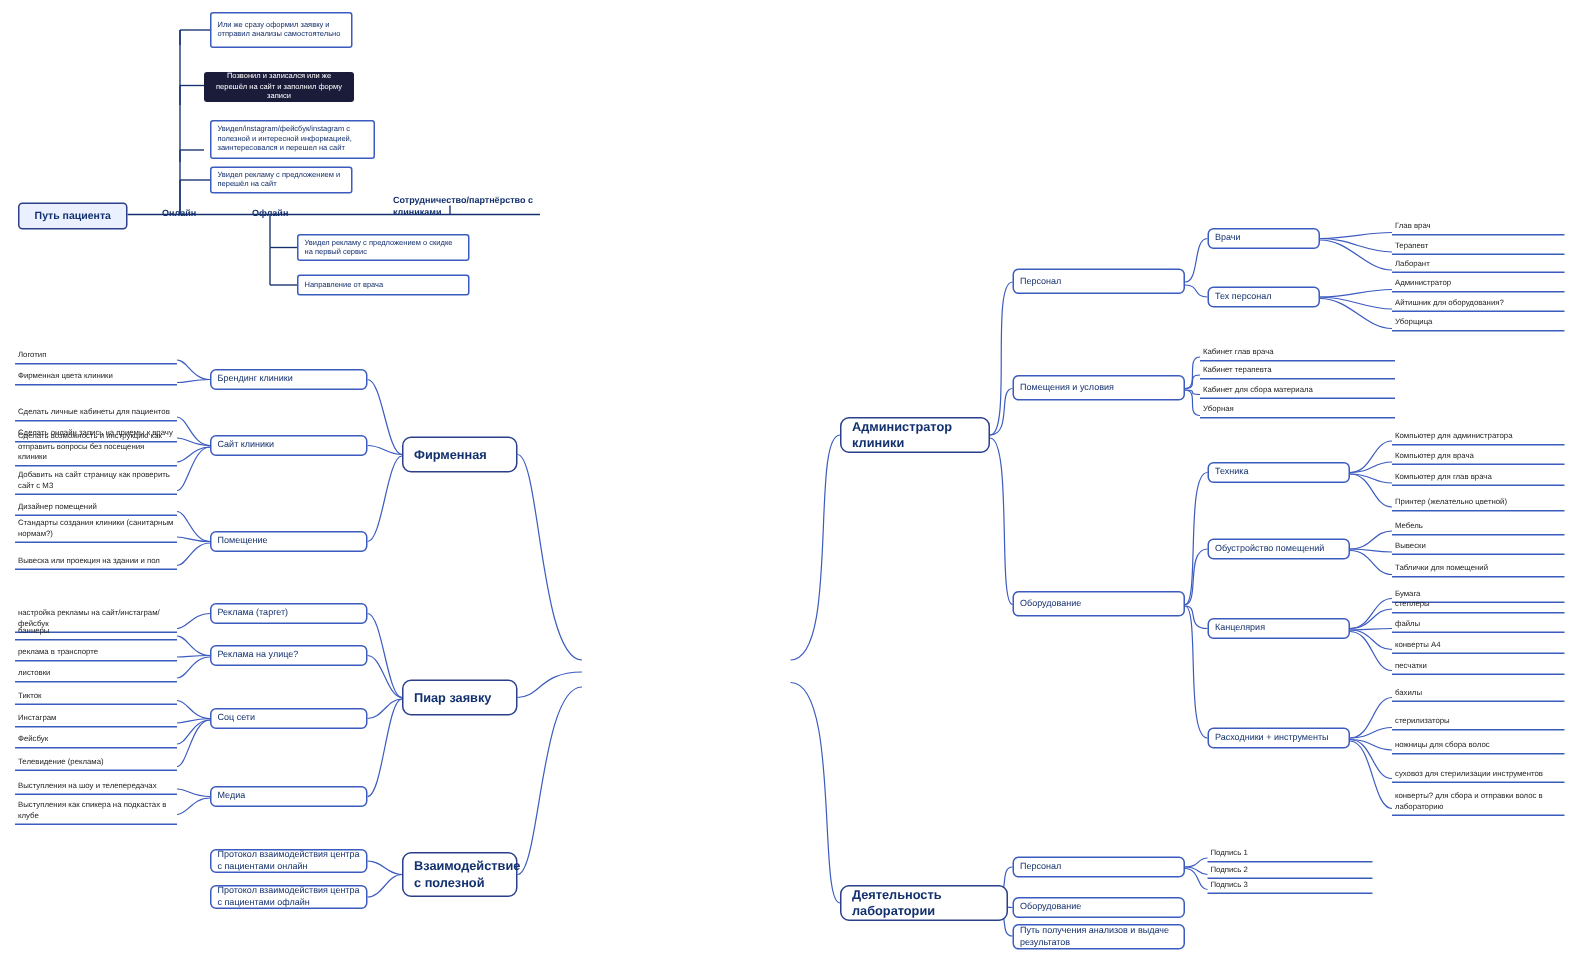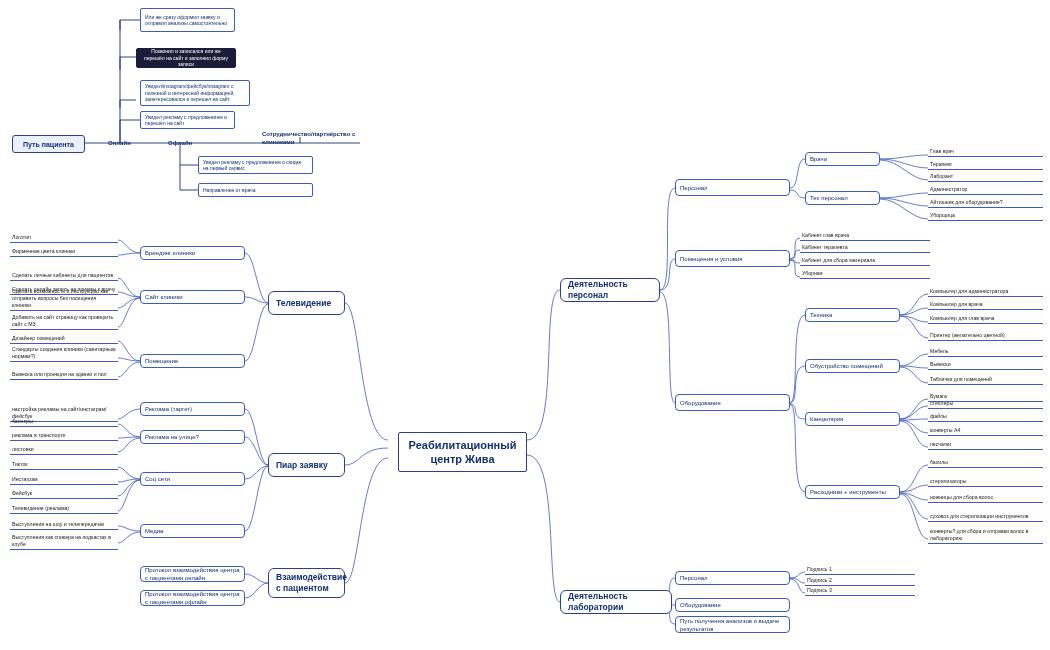--- a/index.html
+++ b/index.html
@@ -227,23 +227,22 @@
       <path d="M120,20 L140,20"></path>
       <path d="M120,143 L120,20"></path>
       <path d="M180,143 L180,165"></path>
       <path d="M180,165 L198,165"></path>
       <path d="M180,165 L180,190"></path>
       <path d="M180,190 L198,190"></path>
       <path d="M300,137 L300,143"></path>
     </g>
   </svg>
 
-  <div class="node root" style="left:398px;top:432px;width:129px;height:40px;">Реабилитационный центр Жива</div>
-
-  <div class="node lvl1" style="left:560px;top:278px;width:100px;height:24px;">Деятельность персонал</div>
+
+  <div class="node lvl1" style="left:560px;top:278px;width:100px;height:24px;">Администратор клиники</div>
 
   <div class="node lvl2" style="left:675px;top:179px;width:115px;height:17px;">Персонал</div>
   <div class="node lvl2" style="left:805px;top:152px;width:75px;height:14px;">Врачи</div>
   <div class="node leaf" style="left:928px;top:148px;width:115px;height:9px;">Глав врач</div>
   <div class="node leaf" style="left:928px;top:161px;width:115px;height:9px;">Терапевт</div>
   <div class="node leaf" style="left:928px;top:173px;width:115px;height:9px;">Лаборант</div>
 
   <div class="node lvl2" style="left:805px;top:191px;width:75px;height:14px;">Тех персонал</div>
   <div class="node leaf" style="left:928px;top:186px;width:115px;height:9px;">Администратор</div>
   <div class="node leaf" style="left:928px;top:199px;width:115px;height:9px;">Айтишник для оборудования?</div>
@@ -283,21 +282,21 @@
   <div class="node leaf wrap" style="left:928px;top:528px;width:115px;height:16px;">конверты? для сбора и отправки волос в лабораторию</div>
 
   <div class="node lvl1" style="left:560px;top:590px;width:112px;height:24px;">Деятельность лаборатории</div>
   <div class="node lvl2" style="left:675px;top:571px;width:115px;height:14px;">Персонал</div>
   <div class="node leaf" style="left:805px;top:566px;width:110px;height:9px;">Подпись 1</div>
   <div class="node leaf" style="left:805px;top:577px;width:110px;height:9px;">Подпись 2</div>
   <div class="node leaf" style="left:805px;top:587px;width:110px;height:9px;">Подпись 3</div>
   <div class="node lvl2" style="left:675px;top:598px;width:115px;height:14px;">Оборудование</div>
   <div class="node lvl2" style="left:675px;top:616px;width:115px;height:17px;">Путь получения анализов и выдаче результатов</div>
 
-  <div class="node lvl1" style="left:268px;top:291px;width:77px;height:24px;">Телевидение</div>
+  <div class="node lvl1" style="left:268px;top:291px;width:77px;height:24px;">Фирменная</div>
   <div class="node lvl2" style="left:140px;top:246px;width:105px;height:14px;">Брендинг клиники</div>
   <div class="node leaf leafL" style="left:10px;top:234px;width:108px;height:9px;">Логотип</div>
   <div class="node leaf leafL" style="left:10px;top:248px;width:108px;height:9px;">Фирменная цвета клиники</div>
 
   <div class="node lvl2" style="left:140px;top:290px;width:105px;height:14px;">Сайт клиники</div>
   <div class="node leaf leafL" style="left:10px;top:272px;width:108px;height:9px;">Сделать личные кабинеты для пациентов</div>
   <div class="node leaf leafL" style="left:10px;top:286px;width:108px;height:9px;">Сделать онлайн запись на приемы к врачу</div>
   <div class="node leaf leafL wrap" style="left:10px;top:297px;width:108px;height:14px;">Сделать возможность и инструкцию как отправить вопросы без посещения клиники</div>
   <div class="node leaf leafL wrap" style="left:10px;top:316px;width:108px;height:14px;">Добавить на сайт страницу как проверить сайт с МЗ</div>
 
@@ -319,21 +318,21 @@
   <div class="node lvl2" style="left:140px;top:472px;width:105px;height:14px;">Соц сети</div>
   <div class="node leaf leafL" style="left:10px;top:461px;width:108px;height:9px;">Тикток</div>
   <div class="node leaf leafL" style="left:10px;top:476px;width:108px;height:9px;">Инстаграм</div>
   <div class="node leaf leafL" style="left:10px;top:490px;width:108px;height:9px;">Фейсбук</div>
   <div class="node leaf leafL" style="left:10px;top:505px;width:108px;height:9px;">Телевидение (реклама)</div>
 
   <div class="node lvl2" style="left:140px;top:524px;width:105px;height:14px;">Медиа</div>
   <div class="node leaf leafL wrap" style="left:10px;top:520px;width:108px;height:10px;">Выступления на шоу и телепередачах</div>
   <div class="node leaf leafL wrap" style="left:10px;top:534px;width:108px;height:16px;">Выступления как спикера на подкастах в клубе</div>
 
-  <div class="node lvl1" style="left:268px;top:568px;width:77px;height:30px;">Взаимодействие с пациентом</div>
+  <div class="node lvl1" style="left:268px;top:568px;width:77px;height:30px;">Взаимодействие с полезной</div>
   <div class="node lvl2" style="left:140px;top:566px;width:105px;height:16px;">Протокол взаимодействия центра с пациентами онлайн</div>
   <div class="node lvl2" style="left:140px;top:590px;width:105px;height:16px;">Протокол взаимодействия центра с пациентами офлайн</div>
 
   <div class="node pathlabel" style="left:12px;top:135px;width:73px;height:18px;">Путь пациента</div>
   <div class="node plainb" style="left:108px;top:139px;width:50px;height:9px;">Онлайн</div>
   <div class="node plainb" style="left:168px;top:139px;width:50px;height:9px;">Офлайн</div>
   <div class="node plainb" style="left:262px;top:130px;width:120px;height:16px;line-height:8px;">Сотрудничество/партнёрство с клиниками</div>
 
   <div class="node boxed" style="left:140px;top:8px;width:95px;height:24px;">Или же сразу оформил заявку и отправил анализы самостоятельно</div>
   <div class="node dark" style="left:136px;top:48px;width:100px;height:20px;">Позвонил и записался или же перешёл на сайт и заполнил форму записи</div>

